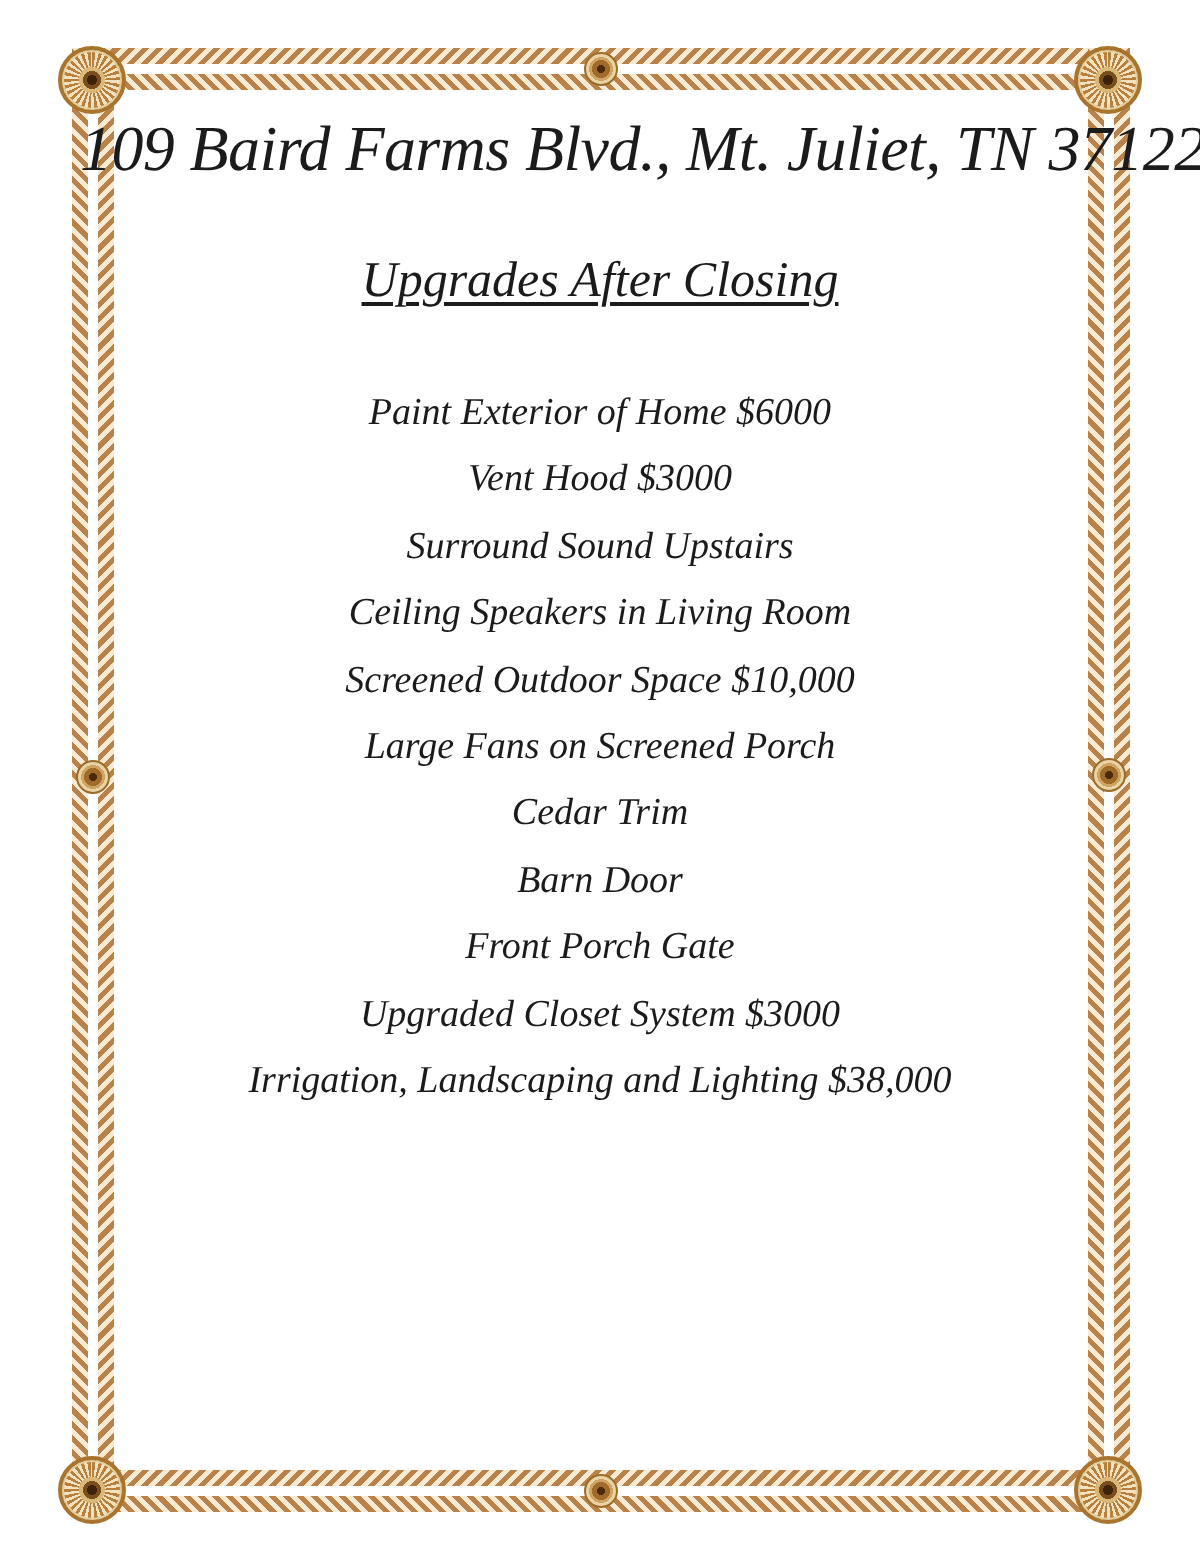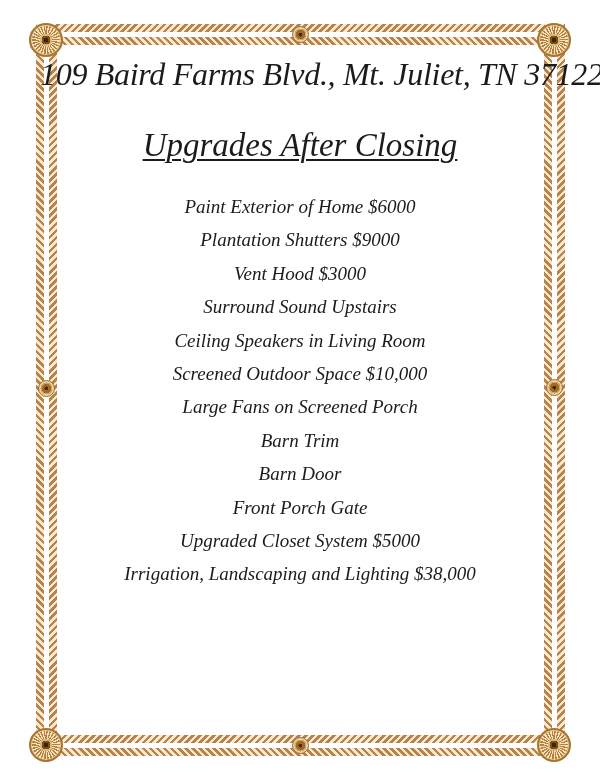--- a/index.html
+++ b/index.html
@@ -78,21 +78,21 @@
     left: 0; right: 0;
     top: 56px;
     font-size: 32px;
     letter-spacing: -0.3px;
     white-space: nowrap;
   }
   .doc-heading {
     position: absolute;
     left: 0; right: 0;
     top: 127px;
-    font-size: 33px;
+    font-size: 25px;
     text-decoration: underline;
     text-decoration-thickness: 1.5px;
     text-underline-offset: 3px;
   }
   .upgrade-list {
     position: absolute;
     left: 0; right: 0;
     top: 190px;
     font-size: 19px;
     line-height: 33.4px;
@@ -125,37 +125,36 @@
 
 <div class="content">
   <div class="doc-title">109 Baird Farms Blvd., Mt. Juliet, TN 37122</div>
 
   <div class="doc-heading">Upgrades After Closing</div>
 
   <div class="upgrade-list">
 
       <div class="upgrade-line">Paint Exterior of Home $6000</div>
 
-      <div class="upgrade-line">Plantation Shutters $9000</div>
 
       <div class="upgrade-line">Vent Hood $3000</div>
 
       <div class="upgrade-line">Surround Sound Upstairs</div>
 
       <div class="upgrade-line">Ceiling Speakers in Living Room</div>
 
       <div class="upgrade-line">Screened Outdoor Space $10,000</div>
 
       <div class="upgrade-line">Large Fans on Screened Porch</div>
 
 
-      <div class="upgrade-line">Barn Trim</div>
+      <div class="upgrade-line">Cedar Trim</div>
 
       <div class="upgrade-line">Barn Door</div>
 
 
       <div class="upgrade-line">Front Porch Gate</div>
 
-      <div class="upgrade-line">Upgraded Closet System $5000</div>
+      <div class="upgrade-line">Upgraded Closet System $3000</div>
 
       <div class="upgrade-line">Irrigation, Landscaping and Lighting $38,000</div>
     </div>
 </div>
 
 </body></html>

